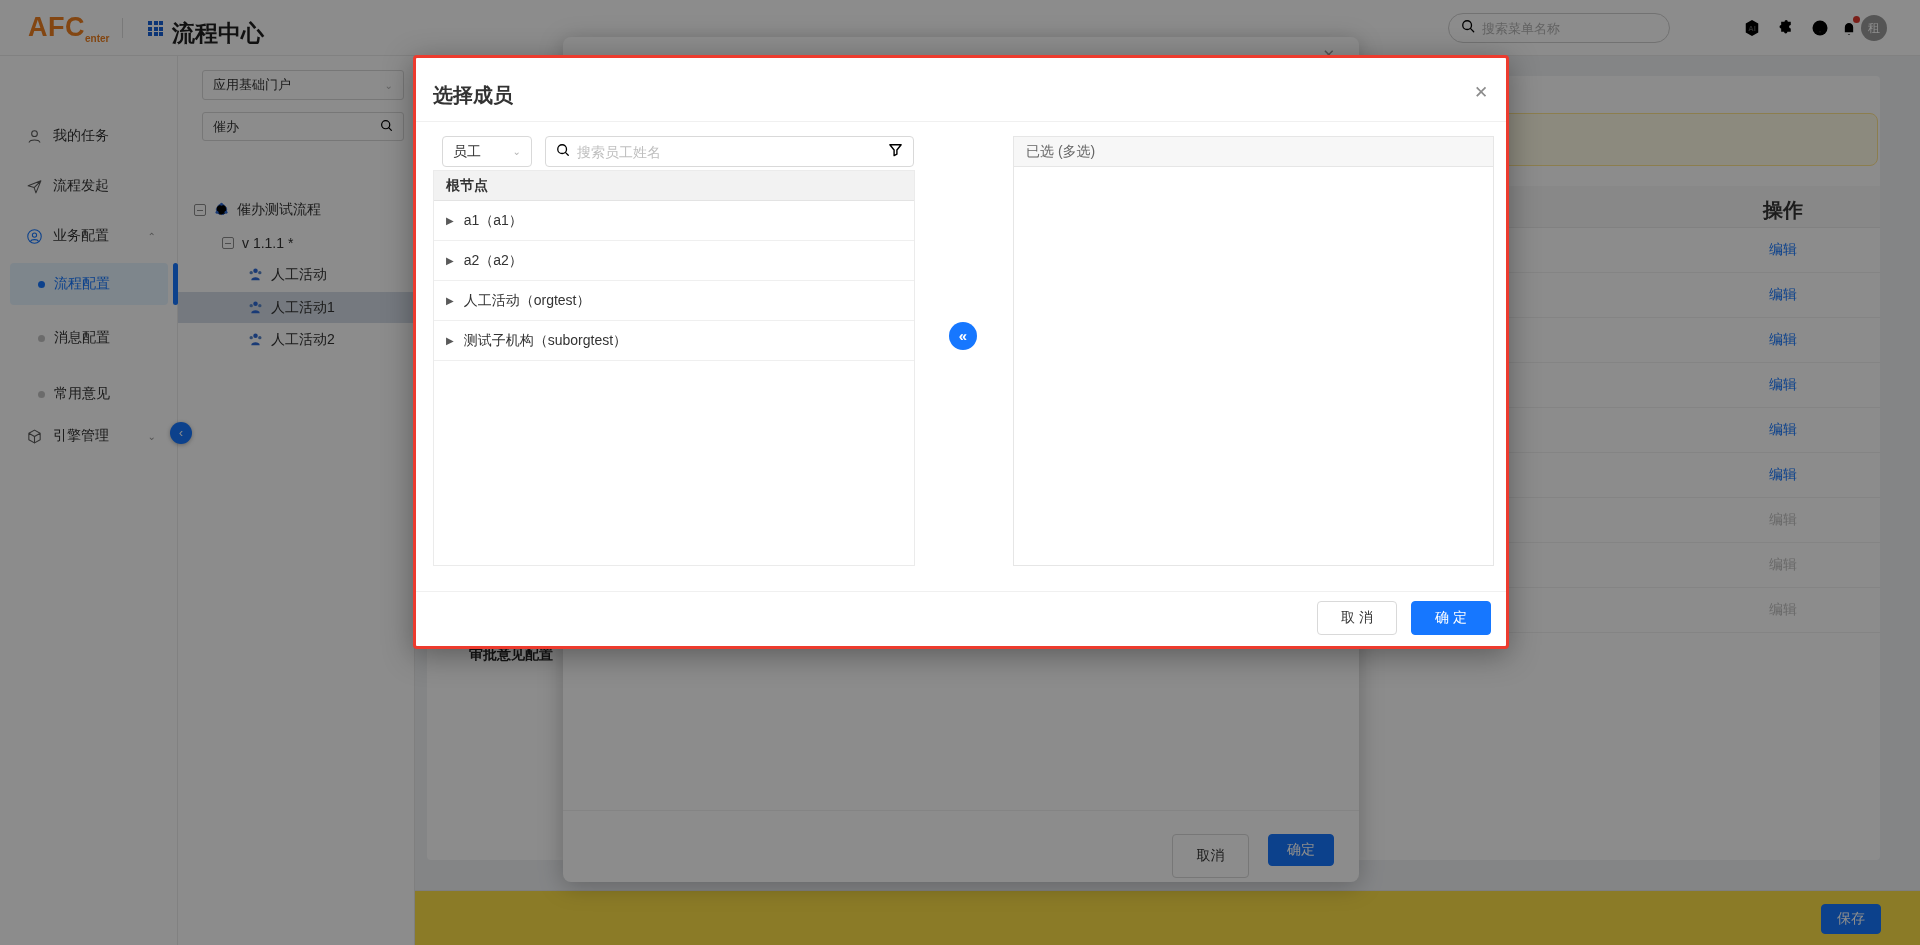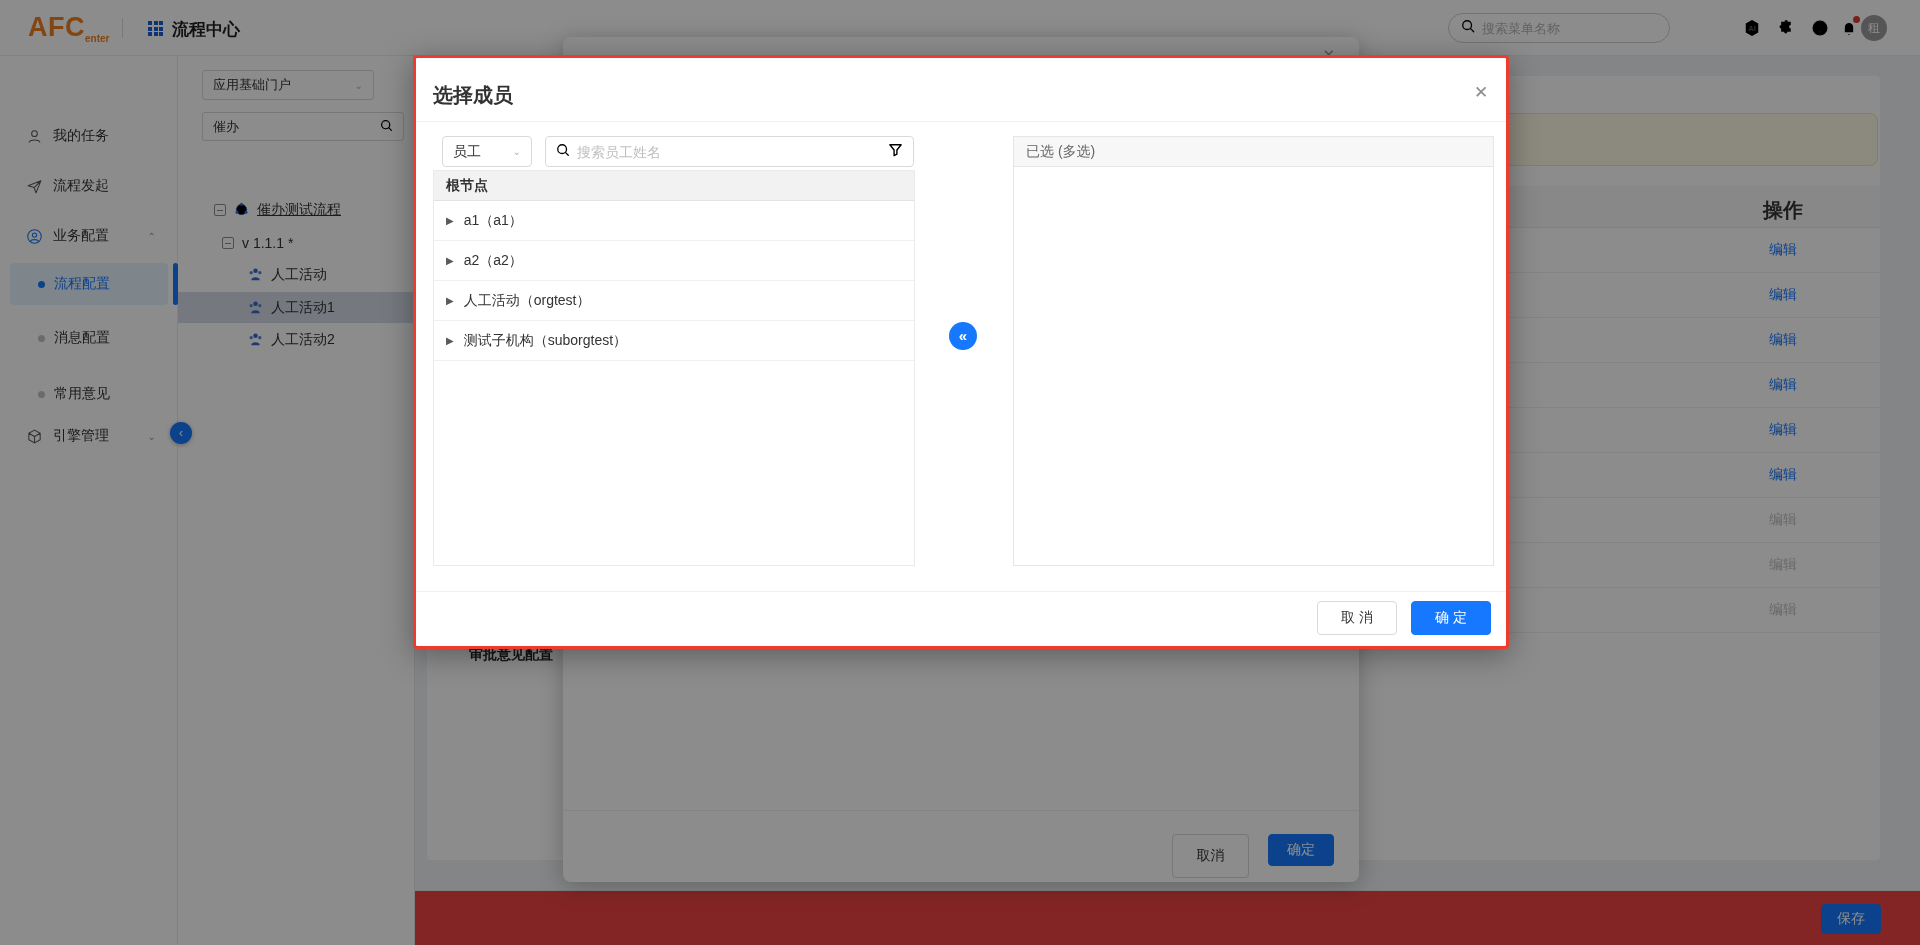--- a/index.html
+++ b/index.html
@@ -7,42 +7,42 @@
   .stage { position:relative; width:1920px; height:945px; background:#f0f2f5; overflow:hidden; }
 
   
   .page { position:absolute; inset:0; z-index:1; }
   .topbar { position:absolute; left:0; top:0; width:1920px; height:56px; background:#fff; border-bottom:1px solid #ececec; }
   .logo { position:absolute; left:28px; top:12px; font-weight:800; font-size:27px; color:#ee8021; letter-spacing:.5px; }
   .logo sub { font-size:10px; font-weight:700; letter-spacing:0; }
   .hdr-div { position:absolute; left:122px; top:18px; width:1px; height:20px; background:#ddd; }
   .grid-ic { position:absolute; left:148px; top:21px; width:15px; height:15px; display:grid; grid-template-columns:repeat(3,4px); grid-template-rows:repeat(3,4px); gap:1.5px; }
   .grid-ic i { background:#1662d8; }
-  .apptitle { position:absolute; left:172px; top:18px; font-size:17px; font-weight:700; color:#1f1f1f; }
+  .apptitle { position:absolute; left:172px; top:18px; font-size:23px; font-weight:700; color:#1f1f1f; }
   .topsearch { position:absolute; left:1448px; top:13px; width:222px; height:30px; border:1px solid #d0d0d0; border-radius:15px; display:flex; align-items:center; padding:0 12px; gap:7px; background:#fff; }
   .topsearch input { border:0; outline:0; width:150px; font-size:13px; color:#333; background:transparent; }
   .topsearch input::placeholder { color:#b3b3b3; }
   .hicon { position:absolute; top:18px; width:20px; height:20px; color:#555; }
   .hicon svg { width:20px; height:20px; display:block; }
   .avatar { position:absolute; left:1861px; top:15px; width:26px; height:26px; border-radius:50%; background:#9b9b9b; color:#fff; font-size:12px; display:flex; align-items:center; justify-content:center; }
   .belldot { position:absolute; left:1853px; top:16px; width:7px; height:7px; border-radius:50%; background:#e03a2f; }
 
   .sidebar { position:absolute; left:0; top:56px; width:178px; height:889px; background:#fff; border-right:1px solid #ececec; }
   .sideitem { position:absolute; left:0; width:178px; height:28px; display:flex; align-items:center; color:#333; font-size:14px; cursor:pointer; }
   .sideitem .ic { width:17px; height:17px; margin-left:26px; margin-right:10px; color:#595959; }
   .sideitem .ic svg { width:17px; height:17px; display:block; }
   .sideitem .chev { position:absolute; right:22px; color:#999; font-size:10px; }
   .subitem { position:absolute; left:0; width:178px; height:28px; display:flex; align-items:center; font-size:14px; color:#333; cursor:pointer; }
   .subitem .dot { width:7px; height:7px; border-radius:50%; background:#c4c4c4; margin-left:38px; margin-right:9px; }
   .subpill { position:absolute; left:10px; width:158px; height:42px; background:#e6f4ff; border-radius:4px; display:flex; align-items:center; font-size:14px; color:#1677ff; cursor:pointer; }
   .subpill .dot { width:7px; height:7px; border-radius:50%; background:#1677ff; margin-left:28px; margin-right:9px; }
   .active-bar { position:absolute; left:173px; top:207px; width:5px; height:42px; background:#1677ff; border-radius:3px; }
 
   .treepanel { position:absolute; left:178px; top:56px; width:237px; height:889px; background:#fff; border-right:1px solid #e8e8e8; }
-  .tp-select { position:absolute; left:24px; top:14px; width:172px; height:30px; border:1px solid #d9d9d9; border-radius:3px; display:flex; align-items:center; justify-content:space-between; padding:2px 10px; font-size:13px; color:#333; background:#fff; cursor:pointer; }
+  .tp-select { position:absolute; left:24px; top:14px; width:202px; height:30px; border:1px solid #d9d9d9; border-radius:3px; display:flex; align-items:center; justify-content:space-between; padding:2px 10px; font-size:13px; color:#333; background:#fff; cursor:pointer; }
   .tp-select .chev { color:#b3b3b3; font-size:10px; }
   .tp-search { position:absolute; left:24px; top:56px; width:202px; height:29px; border:1px solid #d9d9d9; border-radius:3px; display:flex; align-items:center; justify-content:space-between; padding:0 10px; }
   .tp-search input { border:0; outline:0; width:150px; font-size:13px; color:#333; }
   .trow { position:absolute; height:31px; display:flex; align-items:center; font-size:14px; color:#333; cursor:pointer; }
   .sqbox { width:12px; height:12px; border:1px solid #8c8c8c; border-radius:2px; position:relative; flex:none; }
   .sqbox::after { content:""; position:absolute; left:2px; right:2px; top:5px; height:1px; background:#8c8c8c; }
   .tsel { position:absolute; left:0; top:236px; width:237px; height:31px; background:#d5dde7; }
   .micon { width:15px; height:15px; flex:none; }
   .micon svg { width:15px; height:15px; display:block; }
 
@@ -50,21 +50,21 @@
 
   .card { position:absolute; left:427px; top:76px; width:1453px; height:784px; background:#fff; border-radius:4px; }
   .banner { position:absolute; left:16px; top:37px; width:1435px; height:53px; background:#fffbe6; border:1px solid #ffe58f; border-radius:8px; }
   .thead { position:absolute; left:0; top:110px; width:1453px; height:42px; background:#f7f7f7; border-bottom:1px solid #ececec; }
   .opcell { position:absolute; left:1296px; width:120px; text-align:center; }
   .thead .opcell { top:11px; font-size:20px; color:#333; font-weight:700; }
   .dr { position:absolute; left:0; width:1453px; height:45px; border-bottom:1px solid #f0f0f0; }
   .dr .opcell { top:13px; font-size:14px; color:#1677ff; cursor:pointer; }
   .dr .opcell.dim { color:#bfbfbf; cursor:default; }
   .approval-label { position:absolute; left:469px; top:646px; font-size:14px; font-weight:700; color:#262626; }
-  .footerbar { position:absolute; left:415px; top:890px; width:1505px; height:55px; background:#ef4444; border-top:1px solid #e8e8e8; }
+  .footerbar { position:absolute; left:415px; top:890px; width:1505px; height:55px; background:#fde047; border-top:1px solid #e8e8e8; }
   .btn { display:inline-flex; align-items:center; justify-content:center; font-size:14px; border-radius:4px; cursor:pointer; }
   .btn.primary { background:#1677ff; color:#fff; border:1px solid #1677ff; }
   .btn.ghost { background:#fff; color:#333; border:1px solid #d9d9d9; }
   .savebtn { position:absolute; left:1406px; top:13px; width:60px; height:30px; }
 
   
   .dialog1 { position:absolute; left:563px; top:37px; width:796px; height:845px; background:#fff; border-radius:8px; box-shadow:0 4px 24px rgba(0,0,0,.25); z-index:2; }
   .dialog1 .close { position:absolute; right:24px; top:9px; font-size:15px; color:#999; cursor:pointer; }
   .dialog1 .ftline { position:absolute; left:0; top:773px; width:796px; height:1px; background:#f0f0f0; }
   .d1-cancel { position:absolute; left:609px; top:797px; width:77px; height:44px; }
@@ -216,21 +216,21 @@
       <div class="tp-search">
         <input value="催办" style="">
         <span class="glyph"><svg width="13" height="13" viewBox="0 0 16 16" stroke="#bfbfbf">
               <circle cx="7" cy="7" r="5"></circle>
               <path d="M11 11 L14 14"></path>
             </svg></span>
       </div>
 
       <div class="tsel"></div>
 
-      <div class="trow" style="left:36px; top:138px; gap:8px;text-decoration:underline;">
+      <div class="trow" style="left:16px; top:138px; gap:8px;">
         <span class="sqbox"></span>
         <span class="micon">
             <svg viewBox="0 0 16 16">
               <circle cx="8" cy="8" r="5.5" stroke="#2f6bd8" stroke-dasharray="3 2.2"></circle>
               <circle cx="8" cy="2.5" r="1.6" fill="#2f6bd8" stroke="none"></circle>
               <circle cx="3.2" cy="11" r="1.6" fill="#2f6bd8" stroke="none"></circle>
               <circle cx="12.8" cy="11" r="1.6" fill="#2f6bd8" stroke="none"></circle>
             </svg>
           </span>
         <span>催办测试流程</span>

